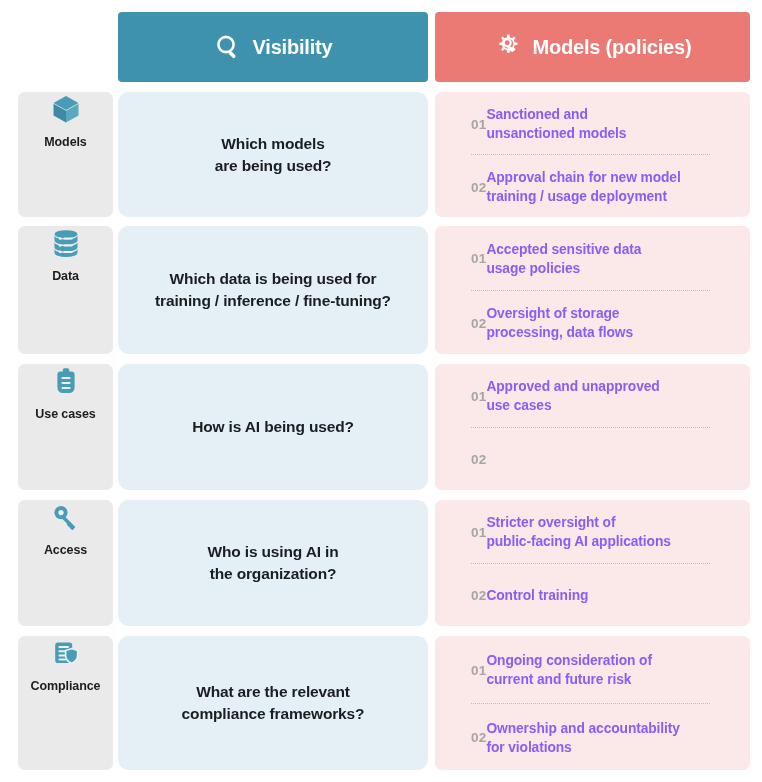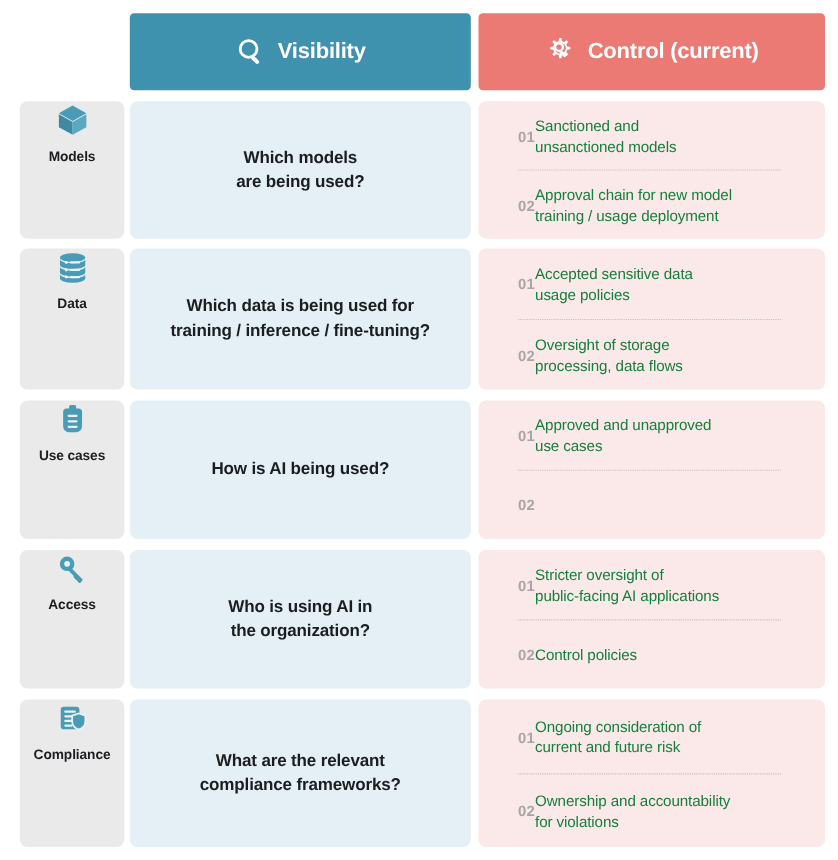--- a/index.html
+++ b/index.html
@@ -100,20 +100,21 @@
   }
 
   .cell-visibility {
     left: 118px;
     width: 310px;
     background: #e4f0f5;
     display: flex;
     align-items: center;
     justify-content: center;
     padding: 11px 22px;
+    border-radius: 11px;
   }
   .q-text {
     font-size: 15.5px;
     font-weight: bold;
     color: #1b1d21;
     text-align: center;
     line-height: 1.42;
     letter-spacing: -0.15px;
   }
 
@@ -135,22 +136,22 @@
   }
   .policy-num {
     font-size: 13.5px;
     font-weight: bold;
     color: #a9a5a5;
     flex: 0 0 auto;
     letter-spacing: 0.2px;
   }
   .policy-text {
     font-size: 13.8px;
-    font-weight: normal;
-    color: #15803d;
+    font-weight: bold;
+    color: #8b5cf6;
     line-height: 1.38;
     letter-spacing: -0.1px;
   }
   .policy-divider {
     height: 0;
     margin: 0 40px 0 36px;
     border-top: 1px dotted #cbb9b9;
     flex: 0 0 auto;
   }
 </style>
@@ -179,21 +180,21 @@
                      L20.7 9.2 L23.5 9.7 L23.5 11.8 L20.7 12.3 L19.9 14.3 L21.6 16.5
                      L20.1 18.0 L17.9 16.3 L15.9 17.1 L15.4 19.9 L13.3 19.9 L12.8 17.1
                      L10.8 16.3 L8.6 18.0 L7.1 16.5 L8.8 14.3 L8.0 12.3 L5.2 11.8
                      L5.2 9.7 L8.0 9.2 L8.8 7.2 L7.1 5.0 L8.6 3.5 L10.8 5.2 L12.8 4.4 Z"></path>
           </g>
           <circle cx="14.35" cy="10.75" r="5.0" fill="#eb7a75"></circle>
           <circle cx="13.2" cy="9.8" r="3.5" fill="none" stroke="#ffffff" stroke-width="2.1"></circle>
           <rect x="15.0" y="12.0" width="7.6" height="3.1" rx="1.55" fill="#ffffff" transform="rotate(45 15.0 12.0)"></rect>
         </svg>
       </span>
-      <span class="hdr-label">Control (current)</span>
+      <span class="hdr-label">Models (policies)</span>
     </div>
   </div>
 
   <div class="row" style="top:92px; height:125px;">
     <div class="cell cell-label">
       <span class="lbl-icon">
         <svg viewBox="0 0 34 34" width="34" height="34" aria-hidden="true">
           <path d="M17 4 L29.5 11 L17 18 L4.5 11 Z" fill="#4a9bb5"></path>
           <path d="M4.5 11.8 L17 18.8 L17 30.6 L4.5 23.6 Z" fill="#3e8aa4"></path>
           <path d="M29.5 11.8 L17 18.8 L17 30.6 L29.5 23.6 Z" fill="#5aa9c1"></path>
@@ -301,21 +302,21 @@
       <div class="q-text">Who is using AI in<br>the organization?</div>
     </div>
     <div class="cell cell-control">
       <div class="policy">
         <span class="policy-num">01</span>
         <span class="policy-text">Stricter oversight of<br>public-facing AI applications</span>
       </div>
       <div class="policy-divider"></div>
       <div class="policy">
         <span class="policy-num">02</span>
-        <span class="policy-text">Control policies</span>
+        <span class="policy-text">Control training</span>
       </div>
     </div>
   </div>
 
   <div class="row" style="top:636px; height:134px;">
     <div class="cell cell-label">
       <span class="lbl-icon">
         <svg viewBox="0 0 34 34" width="34" height="34" aria-hidden="true">
           <path d="M9.0 6.6 h11.4 a2.8 2.8 0 0 1 2.8 2.8 v14.8 a2.8 2.8 0 0 1 -2.8 2.8
                    h-11.4 a2.8 2.8 0 0 1 -2.8 -2.8 v-14.8 a2.8 2.8 0 0 1 2.8 -2.8 Z" fill="#4a9bb5"></path>

